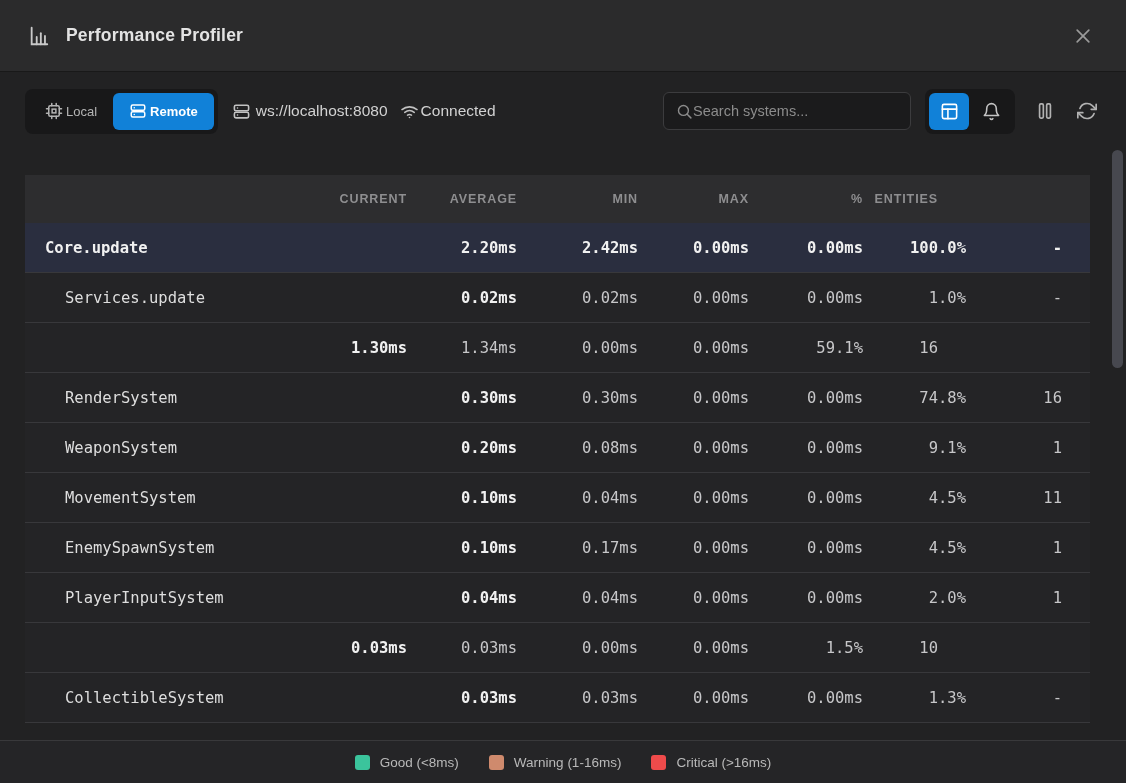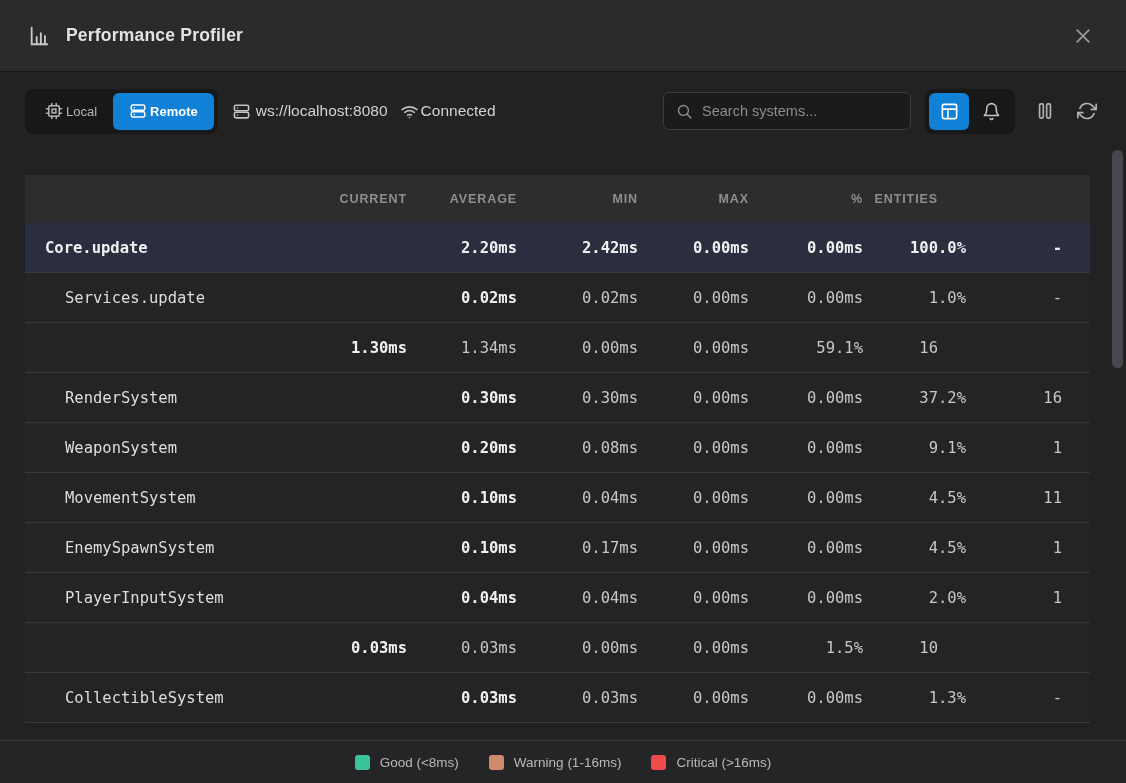--- a/index.html
+++ b/index.html
@@ -50,21 +50,21 @@
   .seg-btn.active { background: var(--accent, #1181d8); color: #ffffff; font-weight: 700; }
   .ws-info { display: flex; align-items: center; gap: 2px; margin-left: 14px; color: #d2d2d2; font-size: 15.5px; }
   .ws-info svg { width: 19px; height: 19px; color: #c2c2c2; margin-right: 3px; }
   .conn-info { display: flex; align-items: center; margin-left: 12px; color: #d2d2d2; font-size: 15.5px; }
   .conn-info svg { width: 19px; height: 19px; color: #c2c2c2; margin-right: 2px; }
 
   .search-box {
     display: flex; align-items: center;
     width: 248px; height: 38px;
     background: #1b1b1c; border: 1px solid #3c3c3e; border-radius: 6px;
-    padding: 0 12px; gap: 9px;
+    padding: 0 12px; 
   }
   .search-box svg { width: 17px; height: 17px; color: #8c8c8c; flex: 0 0 auto; }
   .search-box input {
     background: transparent; border: none; outline: none; width: 100%;
     color: #d8d8d8; font-size: 14.5px; font-family: "Liberation Sans", sans-serif;
   }
   .search-box input::placeholder { color: #8c8c8c; }
 
   .view-group {
     display: flex; align-items: center; gap: 2px;
@@ -294,21 +294,21 @@
             <div class="cell">0.00ms</div>
             <div class="cell">59.1%</div>
             <div class="cell last">16</div>
           </div>
           <div class="tgrid trow child">
             <div class="cell name">RenderSystem</div>
             <div class="cell current">0.30ms</div>
             <div class="cell">0.30ms</div>
             <div class="cell">0.00ms</div>
             <div class="cell">0.00ms</div>
-            <div class="cell">37.2%</div>
+            <div class="cell">74.8%</div>
             <div class="cell last">16</div>
           </div>
           <div class="tgrid trow child">
             <div class="cell name">WeaponSystem</div>
             <div class="cell current">0.20ms</div>
             <div class="cell">0.08ms</div>
             <div class="cell">0.00ms</div>
             <div class="cell">0.00ms</div>
             <div class="cell">9.1%</div>
             <div class="cell last">1</div>

